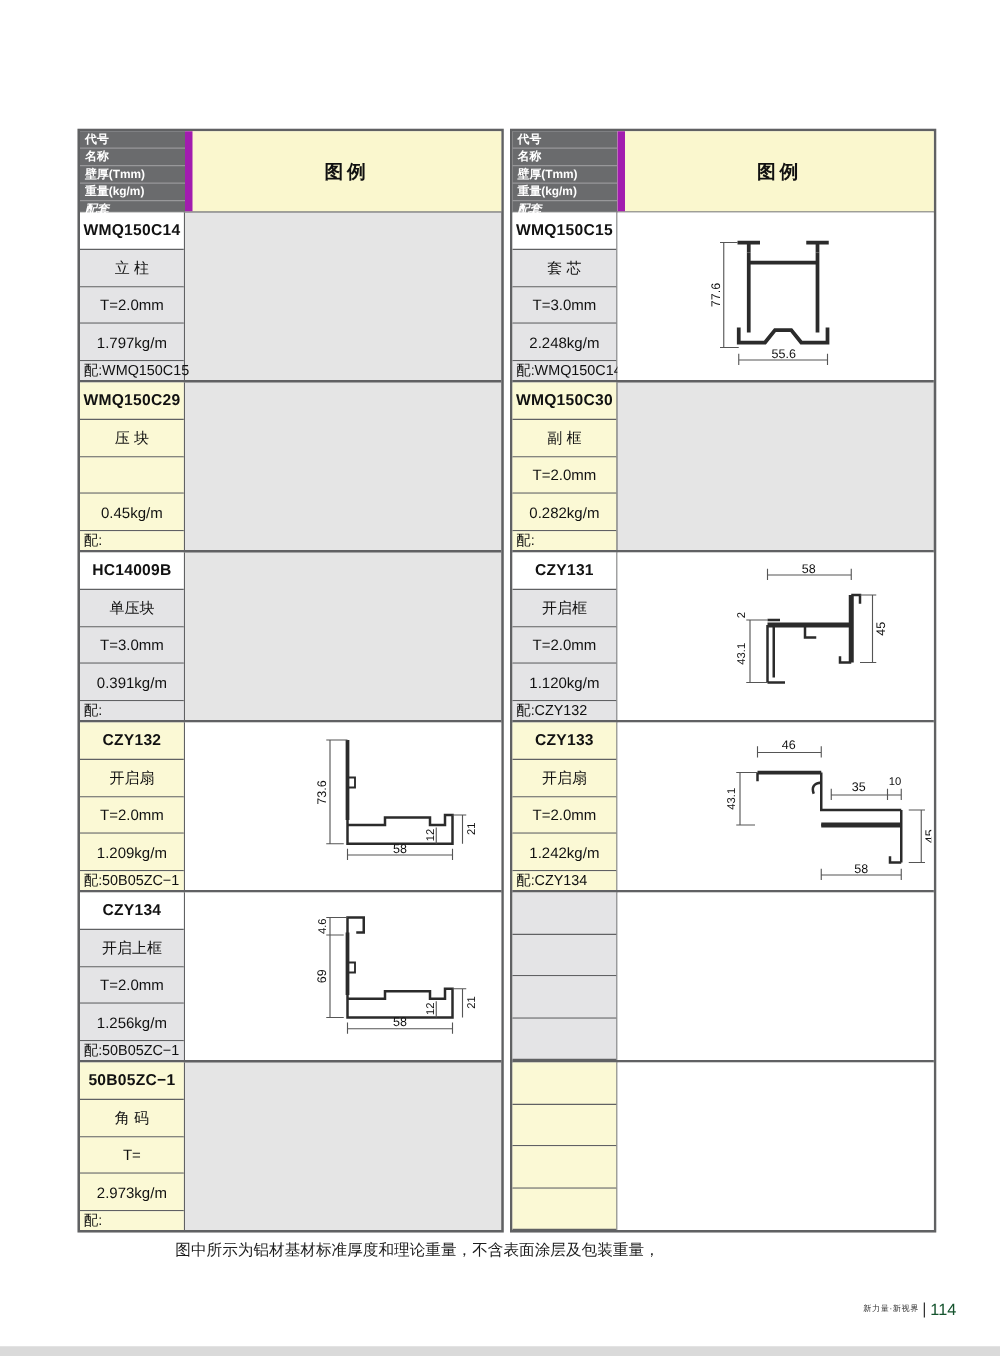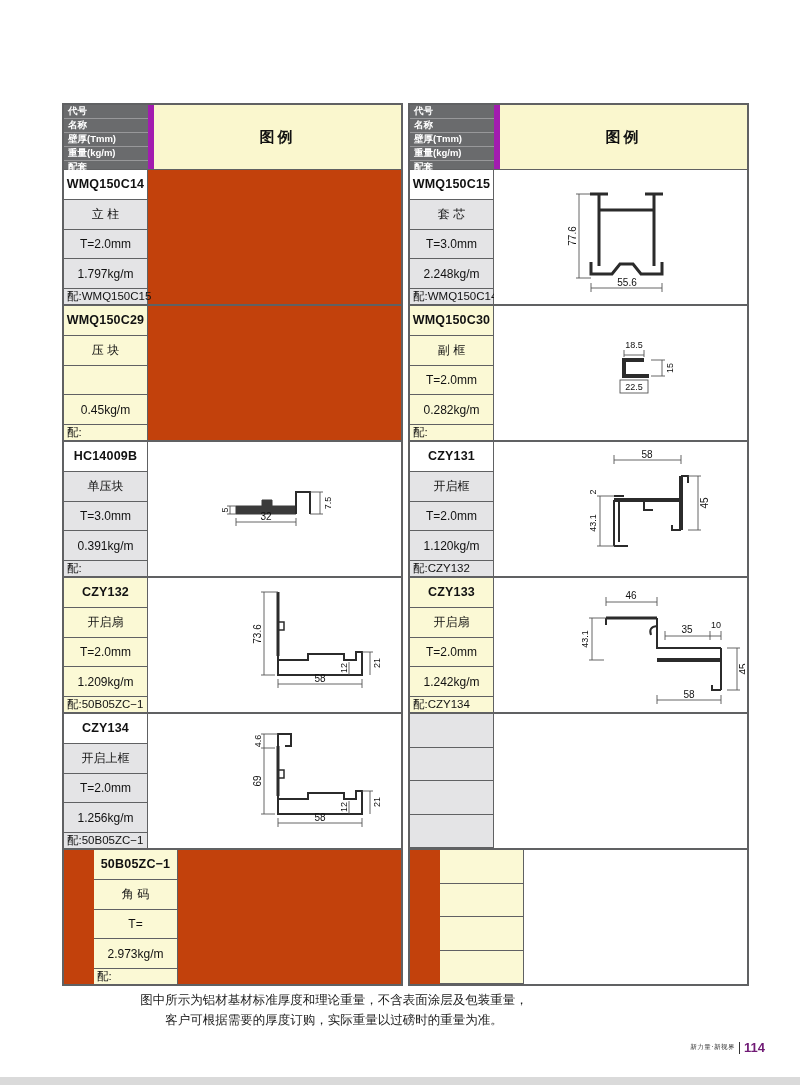--- a/index.html
+++ b/index.html
@@ -1,26 +1,26 @@
 <!DOCTYPE html>
 <html><head>
 <meta charset="utf-8">
 <style>
   html,body{margin:0;padding:0;}
   body{width:800px;height:1085px;background:#ffffff;font-family:"Liberation Sans","DejaVu Sans",sans-serif;position:relative;overflow:hidden;}
   .page{position:absolute;inset:0;background:#fff;}
   .tables{position:absolute;left:62px;top:103px;display:flex;gap:5px;}
-  .ptable{width:337px;border:2px solid #606163;background:#c2410c;box-sizing:content-box;}
+  .ptable{width:337px;border:2px solid #606163;background:#e5e5e5;box-sizing:content-box;}
   .thead{display:flex;height:64px;border-bottom:1px solid #606163;}
   .thead-left{width:84px;display:flex;flex-direction:column;background:#6a6b6d;box-sizing:border-box;}
   .hrow{flex:1;color:#fff;font-size:9.5px;font-weight:bold;display:flex;align-items:center;padding-left:4px;border-bottom:1px solid #98989a;}
-  .hrow:last-child{border-bottom:none;}
+  .hrow:last-child{border-bottom:none;font-style:italic;}
   .legend{flex:1;background:#FAF7CE;display:flex;align-items:center;justify-content:center;font-size:15px;font-weight:bold;letter-spacing:3px;border-left:6px solid #a21caf;color:#111;}
   .entry{display:flex;height:134px;border-bottom:2px solid #606163;}
-  .entry:last-child{border-bottom:none;padding-left:30px;}
+  .entry:last-child{border-bottom:none;}
   .labels{width:84px;display:flex;flex-direction:column;border-right:1px solid #606163;box-sizing:border-box;}
   .c{border-bottom:1px solid #606163;display:flex;align-items:center;justify-content:center;font-size:12px;height:37px;box-sizing:border-box;color:#111;}
   .c.code{font-weight:bold;font-size:12.5px;letter-spacing:0.2px;}
   .c.match{flex:1;border-bottom:none;justify-content:flex-start;padding-left:3px;font-size:11.5px;}
   .entry.gray .c{background:#E4E4E6;}
   .entry.gray .c.code{background:#ffffff;}
   .entry.gray.empty .c.code{background:#E4E4E6;}
   .entry.yellow .c{background:#FBF9D5;}
   .diagram{flex:1;position:relative;background:#fff;overflow:hidden;text-align:right;}
   .diagram svg{display:block;width:251px;height:133px;}
@@ -29,21 +29,21 @@
   .p15{stroke:#2b2b2b;stroke-width:1.5;fill:none;}
   .p4{stroke:#2b2b2b;stroke-width:4;fill:none;}
   .pf{fill:#3a3a3a;stroke:#3a3a3a;stroke-width:1;stroke-linejoin:round;}
   .d{stroke:#555;stroke-width:0.9;fill:none;}
   .t{font-family:"Liberation Sans",sans-serif;font-size:10px;fill:#111;}
   .t9{font-family:"Liberation Sans",sans-serif;font-size:9px;fill:#111;}
   .note{position:absolute;left:0;top:990px;width:668px;text-align:center;font-size:12.5px;color:#1c1c1c;line-height:20px;margin:0;}
   .footer{position:absolute;top:1040px;right:35px;display:flex;align-items:center;gap:4px;}
   .footer .brand{font-size:6.5px;color:#333;letter-spacing:0.5px;}
   .footer .divider{width:1px;height:12px;background:#333;}
-  .footer .pagenum{font-size:13px;font-weight:bold;color:#701a75;}
+  .footer .pagenum{font-size:13px;font-weight:normal;color:#14532d;}
   .bottom-strip{position:absolute;left:0;bottom:0;width:800px;height:8px;background:#dadada;}
 </style>
 </head>
 <body>
 
 <div class="page">
   <div class="tables">
 
     <section class="ptable">
       <div class="thead">
@@ -78,32 +78,20 @@
       </div>
 
       <div class="entry gray">
         <div class="labels">
           <div class="c code">HC14009B</div>
           <div class="c">单压块</div>
           <div class="c">T=3.0mm</div>
           <div class="c">0.391kg/m</div>
           <div class="c match">配:</div>
         </div>
-        <div class="diagram">
-          <svg viewBox="0 0 251 133">
-            <path class="pf" d="M88,72 v-8 h26 v-6 h10 v6 h24 v8 z"></path>
-            <path class="p2" d="M148,72 V50 H162 V72"></path>
-            <g class="d">
-              <path d="M82,64 V72 M79,64 H88 M79,72 H88 M88,80 H148 M88,76 V84 M148,76 V84 M172,50 V72 M162,50 H175 M162,72 H175"></path>
-            </g>
-            <text class="t9" transform="rotate(-90 77 68)" x="77" y="71" text-anchor="middle">5</text>
-            <text class="t" x="118" y="78" text-anchor="middle">32</text>
-            <text class="t9" transform="rotate(-90 180 61)" x="180" y="64" text-anchor="middle">7.5</text>
-          </svg>
-        </div>
       </div>
 
       <div class="entry yellow">
         <div class="labels">
           <div class="c code">CZY132</div>
           <div class="c">开启扇</div>
           <div class="c">T=2.0mm</div>
           <div class="c">1.209kg/m</div>
           <div class="c match">配:50B05ZC−1</div>
         </div>
@@ -197,32 +185,20 @@
       </div>
 
       <div class="entry yellow">
         <div class="labels">
           <div class="c code">WMQ150C30</div>
           <div class="c">副 框</div>
           <div class="c">T=2.0mm</div>
           <div class="c">0.282kg/m</div>
           <div class="c match">配:</div>
         </div>
-        <div class="diagram">
-          <svg viewBox="0 0 251 133">
-            <path class="p4" d="M150,54 H130 V70 H155"></path>
-            <g class="d">
-              <path d="M130,49 H150 M130,44 V51 M150,44 V51 M168,54 V70 M157,54 H171 M157,70 H171"></path>
-              <rect x="126" y="74" width="28" height="13" fill="#fff" stroke="#555" stroke-width="0.9"></rect>
-            </g>
-            <text class="t9" x="140" y="42" text-anchor="middle">18.5</text>
-            <text class="t9" transform="rotate(-90 176 62)" x="176" y="65" text-anchor="middle">15</text>
-            <text class="t9" x="140" y="84" text-anchor="middle">22.5</text>
-          </svg>
-        </div>
       </div>
 
       <div class="entry gray">
         <div class="labels">
           <div class="c code">CZY131</div>
           <div class="c">开启框</div>
           <div class="c">T=2.0mm</div>
           <div class="c">1.120kg/m</div>
           <div class="c match">配:CZY132</div>
         </div>
@@ -290,21 +266,20 @@
           <div class="c"></div>
           <div class="c match"></div>
         </div>
         <div class="diagram"></div>
       </div>
     </section>
   </div>
 
   <p class="note">
     <span>图中所示为铝材基材标准厚度和理论重量，不含表面涂层及包装重量，</span><br>
-    <span>客户可根据需要的厚度订购，实际重量以过磅时的重量为准。</span>
   </p>
 
   <div class="footer">
     <span class="brand">新力量·新视界</span>
     <span class="divider"></span>
     <span class="pagenum">114</span>
   </div>
 
   <div class="bottom-strip"></div>
 </div>

